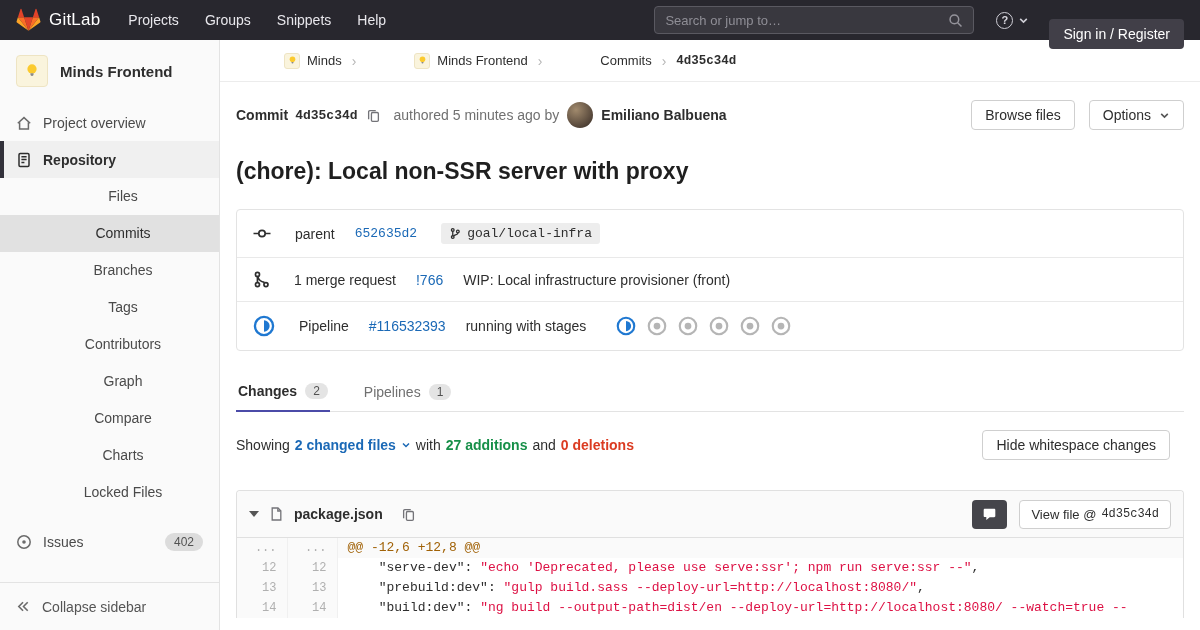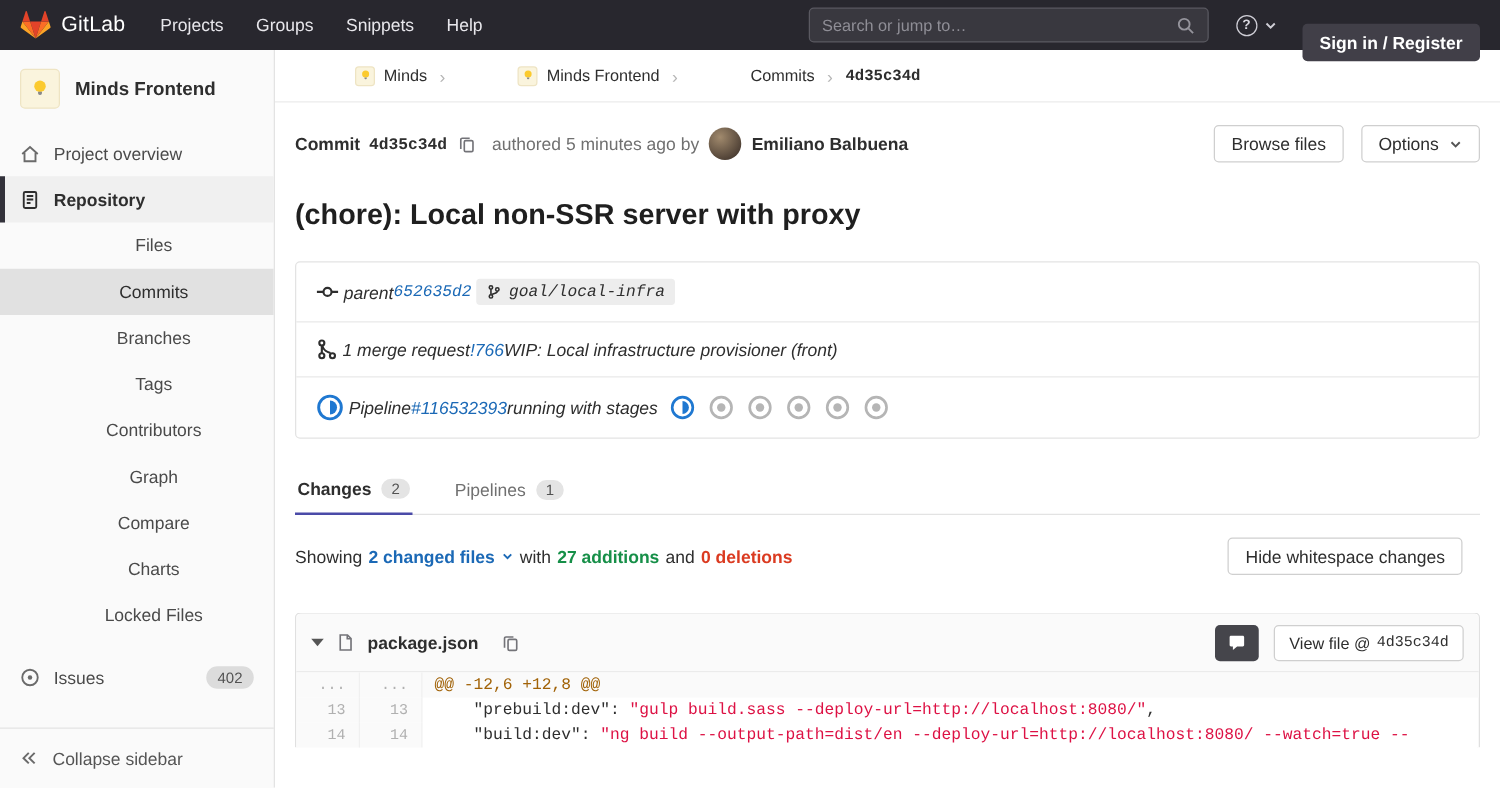--- a/index.html
+++ b/index.html
@@ -34,21 +34,21 @@
     flex: 1; background: transparent; border: none; outline: none;
     color: #ddd; font-size: 13px; font-family: "Liberation Sans", sans-serif;
   }
   .search-box input::placeholder { color: #8f8e96; }
   .help-group { display: flex; align-items: center; gap: 5px; margin: 0 20px 0 22px; color: #d8d7de; cursor: pointer; }
   .help-circle {
     width: 17px; height: 17px; border: 1.5px solid #cfced6; border-radius: 50%;
     font-size: 11px; font-weight: 700; display: flex; align-items: center; justify-content: center;
   }
   .signin-btn {
-    background: #413f48; color: #fff; font-weight: 700; font-size: 14px;
+    background: #413f48; color: #fff; font-weight: 400; font-size: 14px;
     padding: 7px 14px; border-radius: 4px; border: none; margin-top: 28px;
   }
 
   
   .sidebar {
     position: fixed; left: 0; top: 40px; bottom: 0; width: 220px;
     background: #fafafa; border-right: 1px solid #e3e3e3;
     display: flex; flex-direction: column; z-index: 40;
   }
   .context-header { display: flex; align-items: center; gap: 12px; padding: 15px 16px 11px; }
@@ -114,21 +114,21 @@
   .btn {
     background: #fff; border: 1px solid #cfcfcf; border-radius: 4px;
     padding: 6px 13px; font-size: 14px; color: #2e2e2e;
     display: inline-flex; align-items: center; gap: 8px;
   }
   .btn.selected { background: #e4e4e4; }
 
   .commit-title { font-size: 23px; font-weight: 600; margin: 26px 0 24px; color: #1f1f1f; }
 
   .commit-box { border: 1px solid #e3e3e3; border-radius: 4px; }
-  .box-row { display: flex; align-items: center; gap: 0; padding: 13px 16px; font-size: 14px; font-style: italic; }
+  .box-row { display: flex; align-items: center; gap: 20px; padding: 13px 16px; font-size: 14px; }
   .box-row + .box-row { border-top: 1px solid #e9e9e9; }
   .row-icon { flex: none; display: flex; align-items: center; margin-right: 4px; }
   .link { color: #1b69b6; }
   .sha-link { font-family: "Liberation Mono", "DejaVu Sans Mono", monospace; font-size: 13px; }
   .ref-chip {
     display: inline-flex; align-items: center; gap: 6px; background: #ededed;
     border-radius: 3px; padding: 3px 8px; font-size: 13px; margin-left: 4px;
     font-family: "Liberation Mono", "DejaVu Sans Mono", monospace; color: #2e2e2e;
   }
   .mini-graph { display: flex; align-items: center; gap: 11px; margin-left: 10px; }
@@ -514,20 +514,25 @@
       </div>
 
       <table class="diff-table">
         <tbody>
           <tr class="hunk">
             <td class="ln">...</td>
             <td class="ln">...</td>
             <td class="code"><span>@@ -12,6 +12,8 @@</span></td>
           </tr>
           <tr>
+            <td class="ln">12</td>
+            <td class="ln">12</td>
+            <td class="code"><span>    "serve-dev": </span><span class="str">"echo 'Deprecated, please use serve:ssr'; npm run serve:ssr --"</span><span>,</span></td>
+          </tr>
+          <tr>
             <td class="ln">13</td>
             <td class="ln">13</td>
             <td class="code"><span>    "prebuild:dev": </span><span class="str">"gulp build.sass --deploy-url=http://localhost:8080/"</span><span>,</span></td>
           </tr>
           <tr>
             <td class="ln">14</td>
             <td class="ln">14</td>
             <td class="code"><span>    "build:dev": </span><span class="str">"ng build --output-path=dist/en --deploy-url=http://localhost:8080/ --watch=true --</span><span></span></td>
           </tr>
         </tbody>

